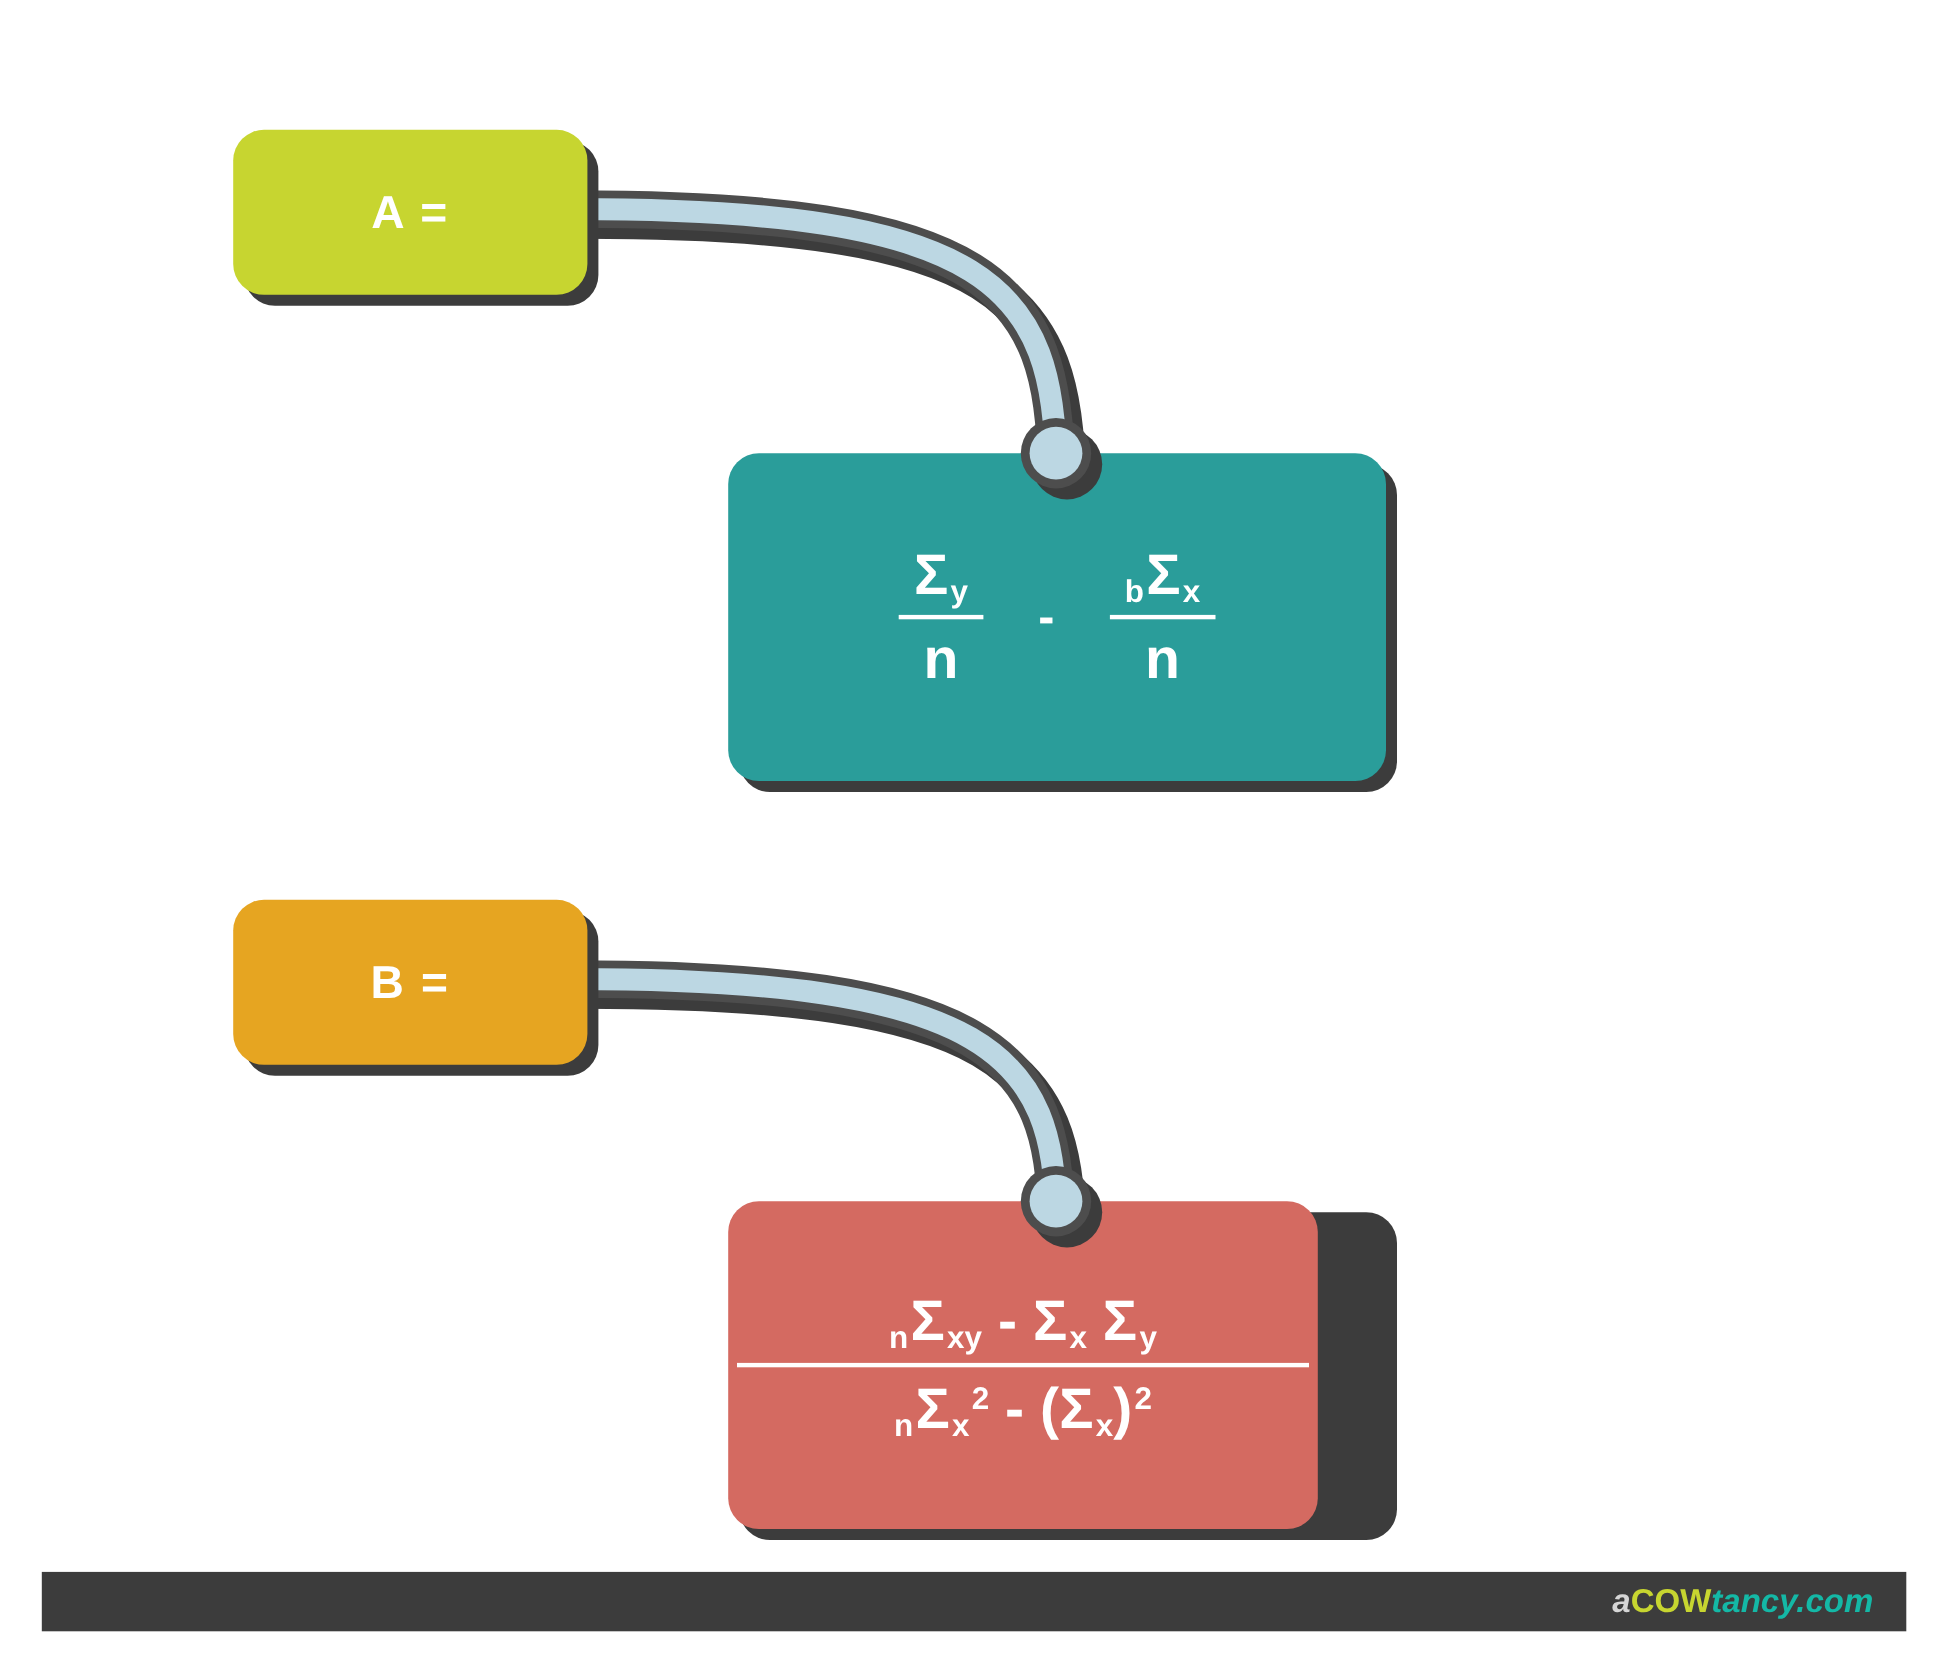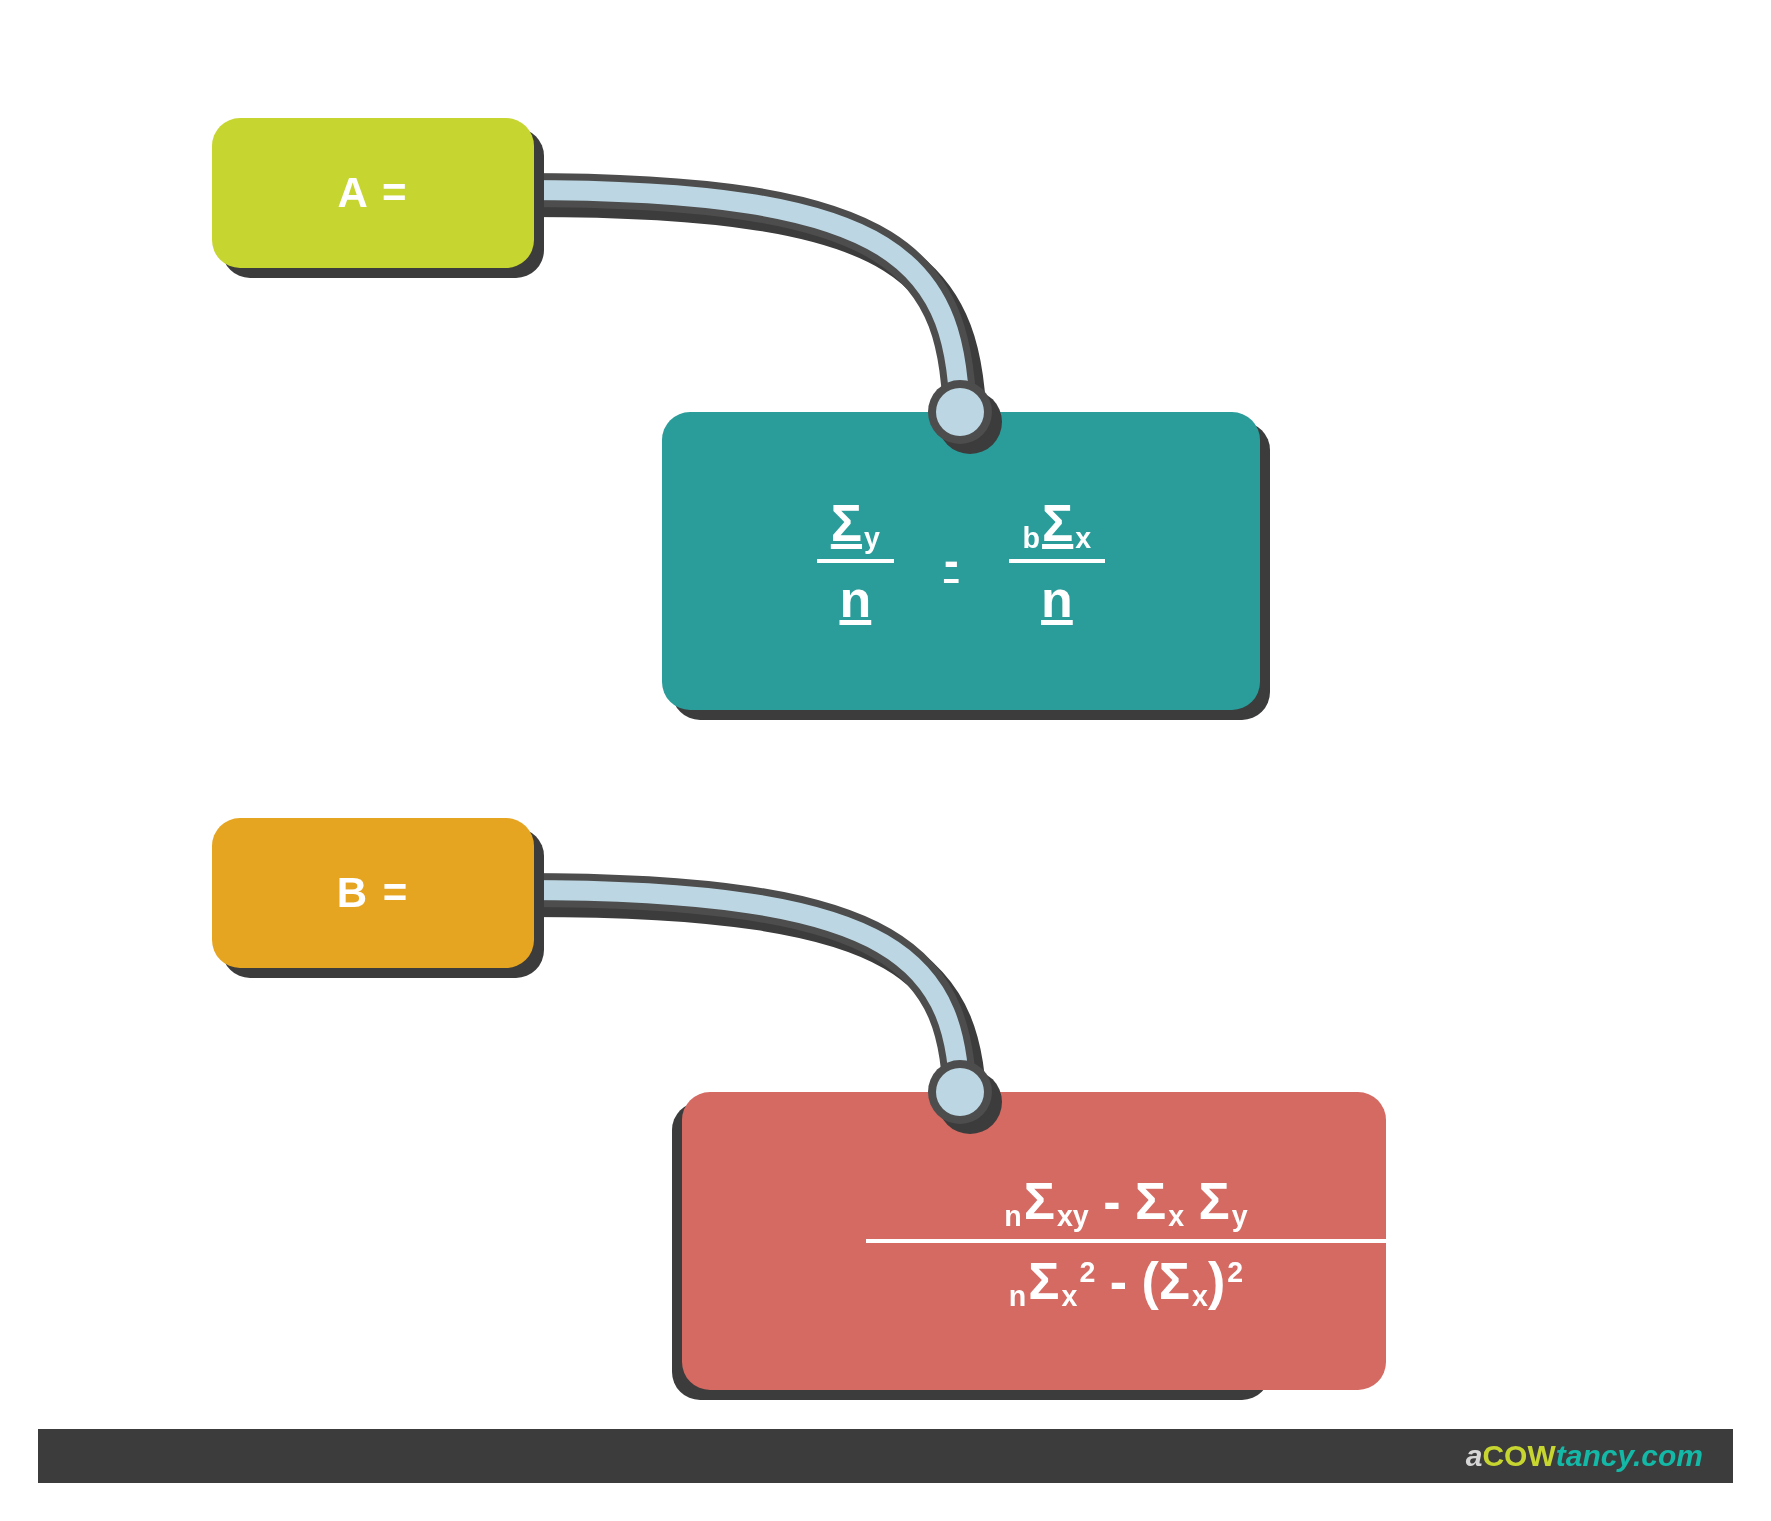--- a/index.html
+++ b/index.html
@@ -76,21 +76,20 @@
     height: 1521px;
     pointer-events: none;
   }
 
   
   .formula-a {
     display: flex;
     align-items: center;
     gap: 50px;
     color: #fff;
-    text-decoration: underline;
   }
   .frac {
     display: flex;
     flex-direction: column;
     align-items: center;
   }
   .frac .num, .frac .den {
     padding: 6px 14px;
     font-size: 52px;
     font-weight: 700;
@@ -180,21 +179,21 @@
     <path d="M 520 890 C 900 890, 960 960, 960 1110" stroke="#4d4d4d" stroke-width="34" fill="none" stroke-linecap="round"></path>
     <path d="M 520 890 C 900 890, 960 960, 960 1110" stroke="#bcd7e3" stroke-width="20" fill="none" stroke-linecap="round"></path>
   </svg>
 
   <div class="shadow-box" style="left:222px; top:828px; width:322px; height:150px;"></div>
   <div class="box box-b-label" style="left:212px; top:818px; width:322px; height:150px;">
     <span class="txt">B =</span>
   </div>
 
   <div class="shadow-box" style="left:672px; top:1102px; width:598px; height:298px;"></div>
-  <div class="box box-b-formula" style="left:682px; top:1092px; width:704px; height:298px;justify-content:flex-end;">
+  <div class="box box-b-formula" style="left:662px; top:1092px; width:536px; height:298px;">
     <div class="formula-b">
       <div class="row">
         <span class="presub">n</span><span class="sig">Σ</span><span class="sub">xy</span><span> - </span><span class="sig">Σ</span><span class="sub">x</span><span> </span><span class="sig">Σ</span><span class="sub">y</span>
       </div>
       <div class="bar"></div>
       <div class="row">
         <span class="presub">n</span><span class="sig">Σ</span><span class="sub">x</span><span class="sup">2</span><span>  -  </span><span>(</span><span class="sig">Σ</span><span class="sub">x</span><span>)</span><span class="sup">2</span>
       </div>
     </div>
   </div>

